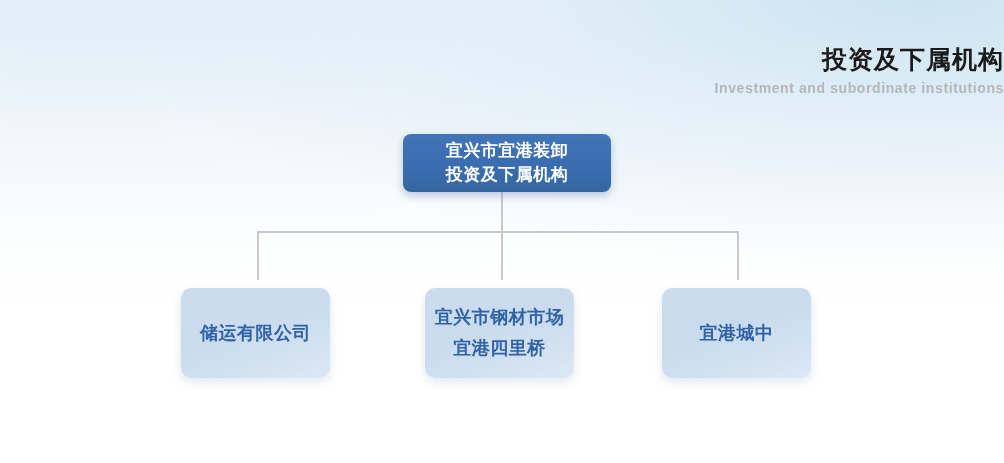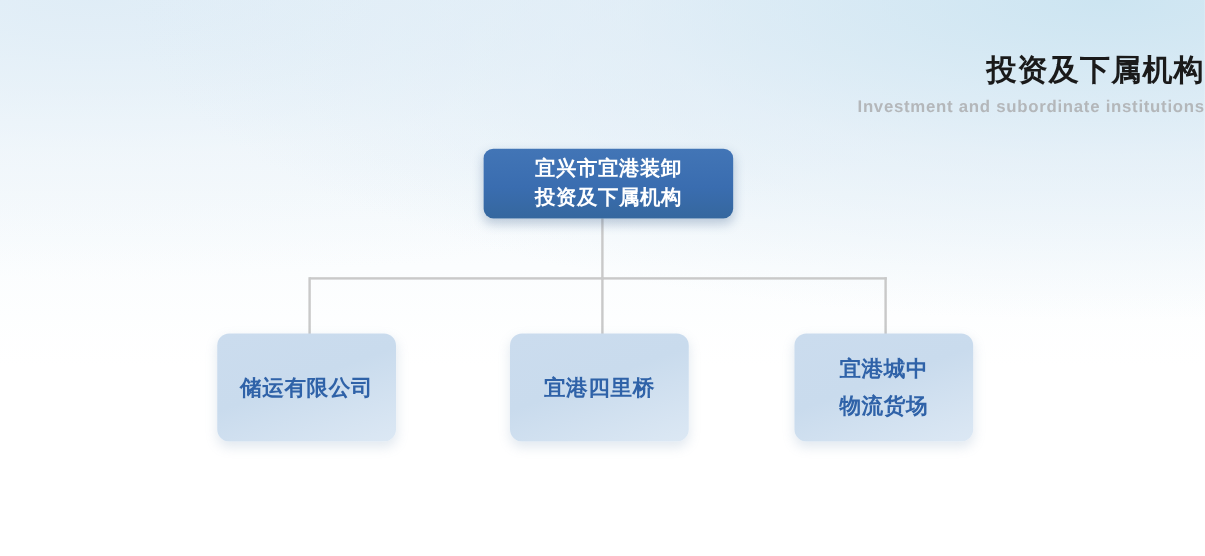--- a/index.html
+++ b/index.html
@@ -60,20 +60,21 @@
 
   
   .node {
     position: absolute;
     box-sizing: border-box;
     display: flex;
     flex-direction: column;
     align-items: center;
     justify-content: center;
     text-align: center;
+    margin-top: 10px;
   }
 
   #root-node {
     left: 403px;
     top: 124px;
     width: 208px;
     height: 58px;
     border-radius: 8px;
     background: linear-gradient(180deg, #4275b6 0%, #3a6db0 55%, #35679e 100%);
     box-shadow: 0 4px 9px rgba(40,80,130,0.28);
@@ -133,21 +134,21 @@
   <div class="node" id="root-node">
     <div class="node-line">宜兴市宜港装卸</div>
     <div class="node-line">投资及下属机构</div>
   </div>
 
   <div class="node child-node" id="child-0">
     <div class="node-line">储运有限公司</div>
   </div>
 
   <div class="node child-node" id="child-1">
+    <div class="node-line">宜兴市钢材市场</div>
     <div class="node-line">宜港四里桥</div>
   </div>
 
   <div class="node child-node" id="child-2">
     <div class="node-line">宜港城中</div>
-    <div class="node-line">物流货场</div>
   </div>
 
 </div>
 
 </body></html>

